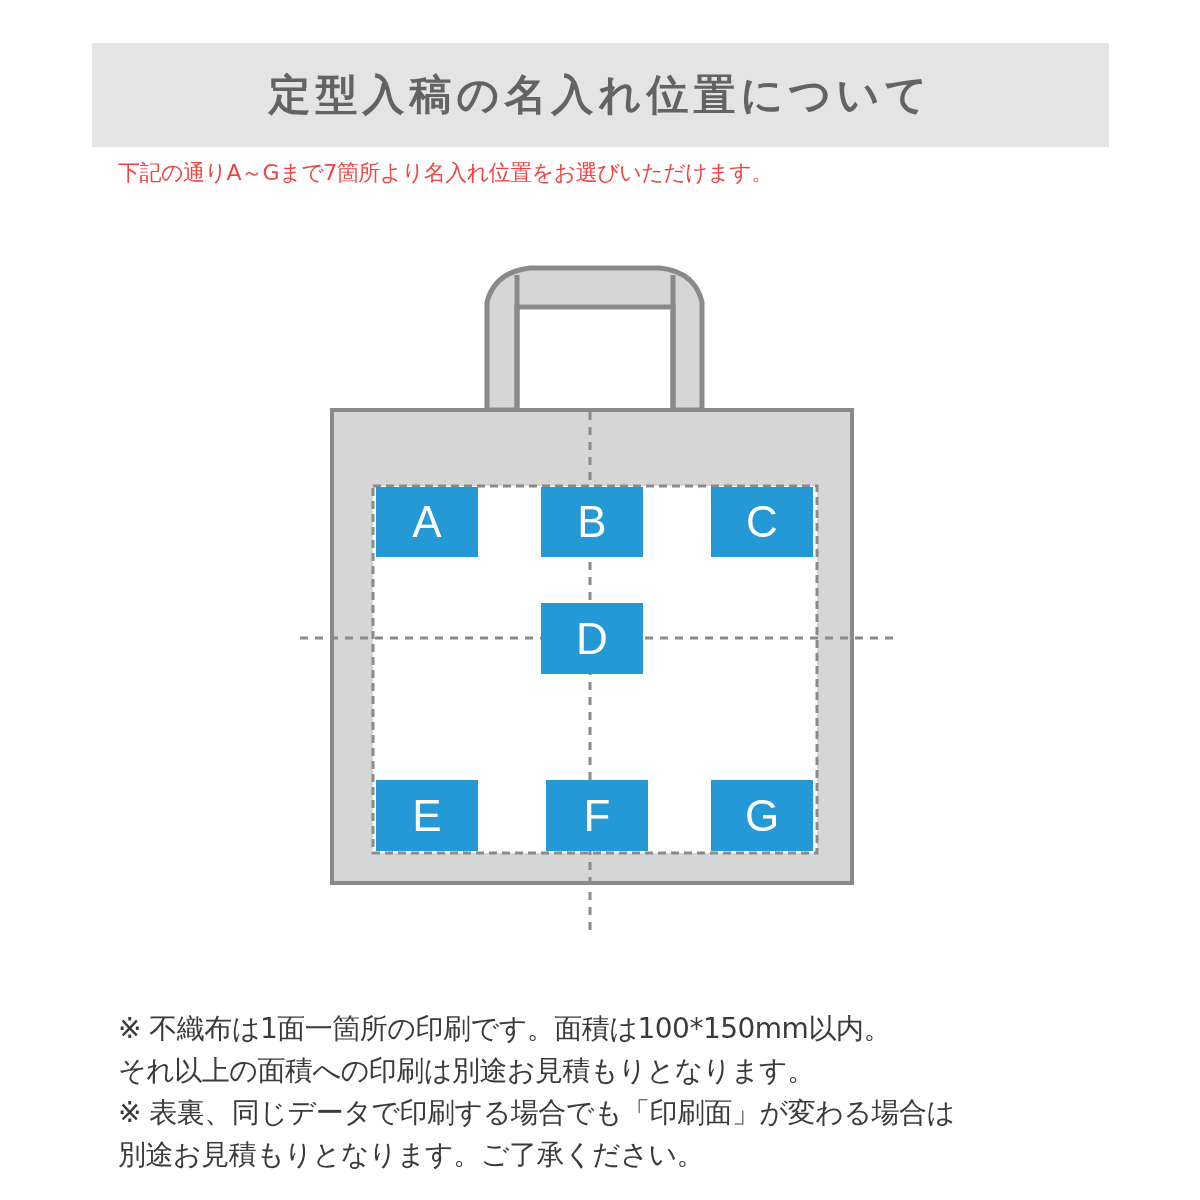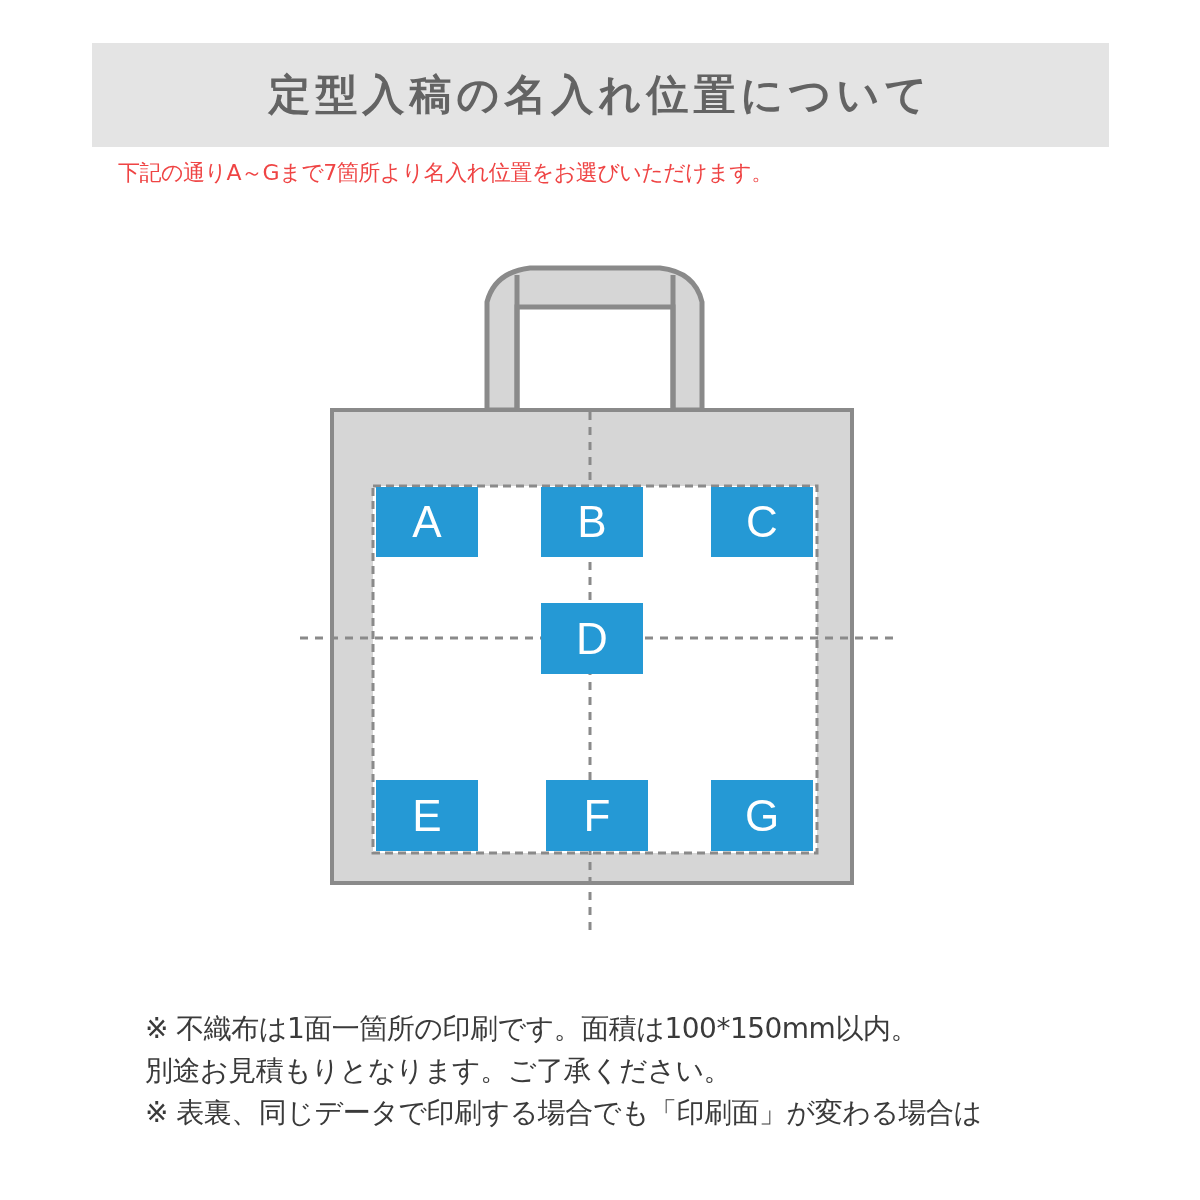--- a/index.html
+++ b/index.html
@@ -21,21 +21,20 @@
     .diagram { position: absolute; left: 0; top: 0; width: 1200px; height: 1000px; }
     .diagram svg { position: absolute; left: 0; top: 0; }
     .pos-box {
       position: absolute; background: #2599d5; color: #ffffff;
       display: flex; align-items: center; justify-content: center;
       font-family: "Liberation Sans", sans-serif; font-size: 44px;
     }
     .notes {
       position: absolute; left: 118px; top: 1008px; font-size: 28px; line-height: 42px; color: #3a3a3a;
       letter-spacing: -0.5px;
-      margin-left: 27px;
     }
     .notes p { margin: 0; white-space: nowrap; }
   </style>
 </head>
 <body>
 
 <div class="title-bar">
   <h1>定型入稿の名入れ位置について</h1>
 </div>
 
@@ -77,15 +76,16 @@
   <div class="pos-box" style="left:546px; top:780px; width:102px; height:71px;">
     <span>F</span>
   </div>
   <div class="pos-box" style="left:711px; top:780px; width:102px; height:71px;">
     <span>G</span>
   </div>
 </div>
 
 <div class="notes">
   <p>※ 不織布は1面一箇所の印刷です。面積は100*150mm以内。</p>
+  <p>それ以上の面積への印刷は別途お見積もりとなります。</p>
+  <p>※ 表裏、同じデータで印刷する場合でも「印刷面」が変わる場合は</p>
   <p>別途お見積もりとなります。ご了承ください。</p>
-  <p>※ 表裏、同じデータで印刷する場合でも「印刷面」が変わる場合は</p>
 </div>
 
 </body></html>

